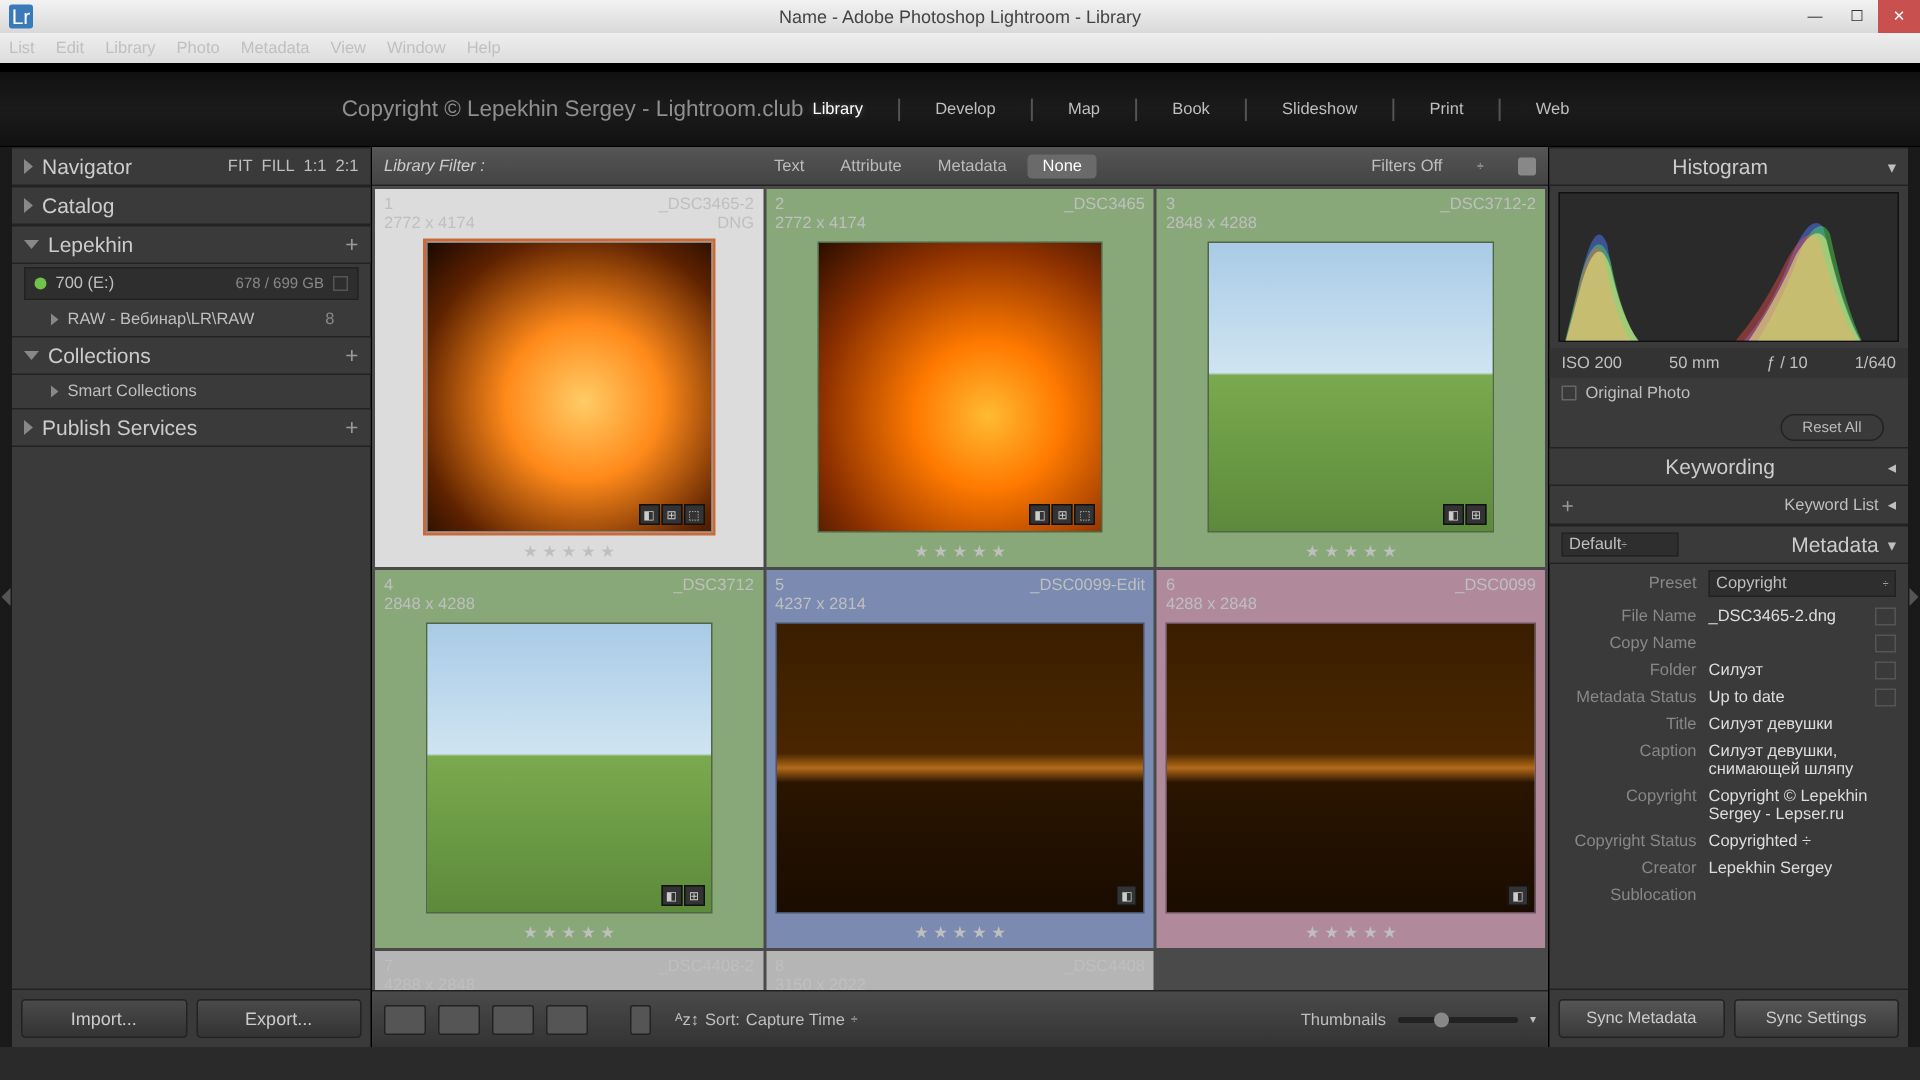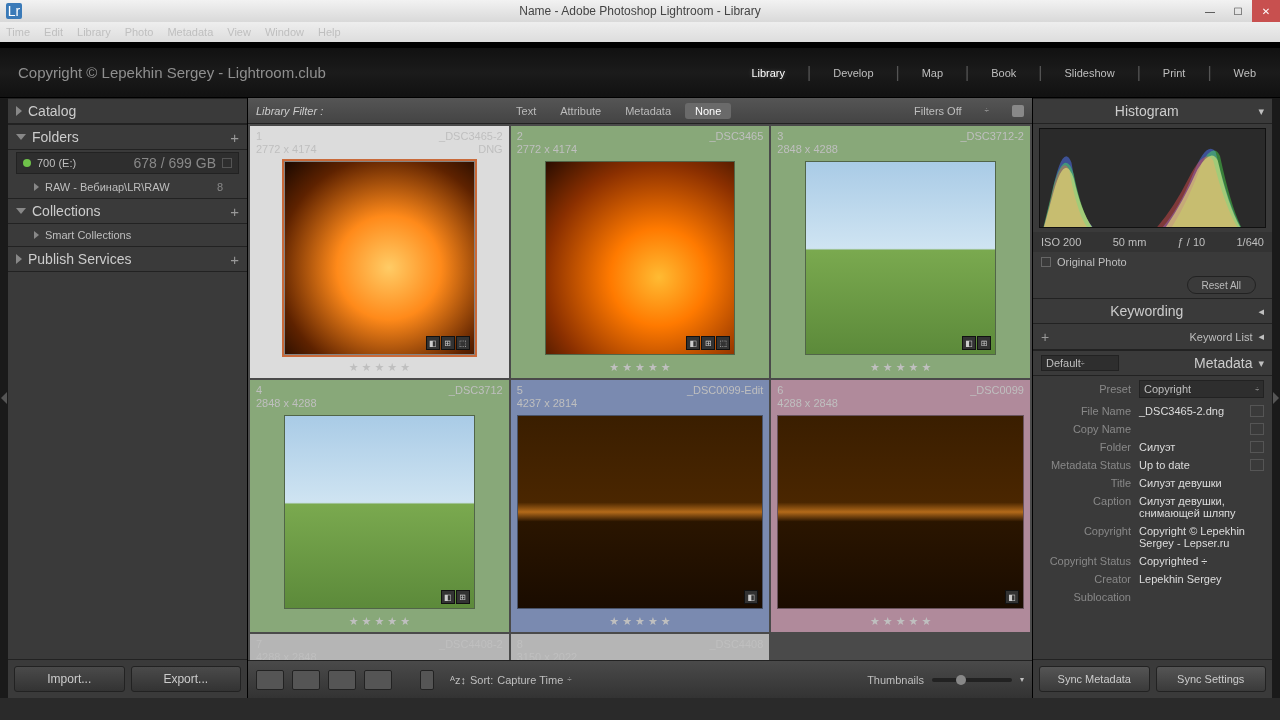--- a/index.html
+++ b/index.html
@@ -5,40 +5,40 @@
 *{margin:0;padding:0;box-sizing:border-box;font-family:"Lucida Grande","Segoe UI",Arial,sans-serif;font-size:11px;color:#bfbfbf;user-select:none}
 body{width:1280px;height:720px;background:#2a2a2a;overflow:hidden;position:relative}
 .titlebar{height:22px;background:linear-gradient(#f2f2f2,#d9d9d9);display:flex;align-items:center;position:relative;color:#333}
 .titlebar .app-icon{width:16px;height:16px;margin:0 6px;background:#3a7ab8;border-radius:2px;display:flex;align-items:center;justify-content:center;font-size:14px;color:#fff}
 .titlebar .title{position:absolute;left:50%;transform:translateX(-50%);font-size:12px;color:#444}
 .winbtns{position:absolute;right:0;top:0;display:flex}
 .winbtn{width:28px;height:22px;display:flex;align-items:center;justify-content:center;font-size:10px;color:#333}
 .winbtn.close{background:#c8504f;color:#fff}
 .menubar{height:20px;background:linear-gradient(#eee,#ddd);display:flex;align-items:center;padding-left:6px;gap:14px;color:#333;font-size:12px}
 .menubar span{cursor:default}
-.idplate{height:56px;background:linear-gradient(#111,#1b1b1b 50%,#111);display:flex;align-items:center;justify-content:space-between;padding:0 18px;border-top:6px solid #000;border-bottom:1px solid #000}
+.idplate{height:56px;background:linear-gradient(#111,#1b1b1b 50%,#111);display:flex;align-items:center;justify-content:center;padding:0 18px;border-top:6px solid #000;border-bottom:1px solid #000}
 .idplate .left{font-size:15px;color:#8f8f8f}
 .modules{display:flex;align-items:center;gap:10px;font-size:18px;color:#9a9a9a}
 .modules span{padding:0 6px}
 .modules .sep{color:#555;font-size:16px}
 .modules .active{color:#fff;text-shadow:0 0 4px rgba(255,255,255,.3)}
 .content{display:flex;height:600px;background:#343434}
 .leftpanel,.rightpanel{width:240px;background:#3a3a3a;display:flex;flex-direction:column;border-right:1px solid #000}
 .rightpanel{border-right:none;border-left:1px solid #000}
 .sideedge{width:8px;background:#1a1a1a;display:flex;align-items:center;justify-content:center}
 .sideedge .tri{width:0;height:0;border-top:6px solid transparent;border-bottom:6px solid transparent}
 .panel-header{height:26px;display:flex;align-items:center;padding:0 8px;background:#3a3a3a;border-top:1px solid #222;border-bottom:1px solid #222}
 .panel-header .tri{width:0;height:0;border-top:5px solid transparent;border-bottom:5px solid transparent;border-left:6px solid #888;margin-right:6px}
 .panel-header.open .tri{border-left:none;border-top:6px solid #888;border-left:5px solid transparent;border-right:5px solid transparent;border-bottom:none}
 .panel-header .ttl{font-size:14px;color:#ccc;flex:1}
 .panel-header .add{font-size:15px;color:#999}
 .panel-header.nav .navext{display:flex;gap:6px;font-size:10px;color:#888}
 .folder-drive{height:22px;margin:2px 8px;background:#2e2e2e;border:1px solid #222;display:flex;align-items:center;padding:0 6px;font-size:11px;color:#aaa}
 .folder-drive .led{width:8px;height:8px;border-radius:50%;background:#6fc24a;margin-right:6px}
-.folder-drive .space{margin-left:auto;font-size:14px;color:#888}
+.folder-drive .space{margin-left:auto;font-size:10px;color:#888}
 .folder-drive .dd{margin-left:6px;width:10px;height:10px;border:1px solid #555}
 .folder-item{height:22px;display:flex;align-items:center;padding:0 24px 0 26px;font-size:11px;color:#bbb}
 .folder-item .tri{width:0;height:0;border-top:4px solid transparent;border-bottom:4px solid transparent;border-left:5px solid #888;margin-right:6px}
 .folder-item .cnt{margin-left:auto;color:#888}
 .bottom-btns{margin-top:auto;padding:6px;display:flex;gap:6px;border-top:1px solid #222}
 .bigbtn{flex:1;height:26px;background:linear-gradient(#4a4a4a,#333);border:1px solid #222;border-radius:3px;display:flex;align-items:center;justify-content:center;color:#ccc;font-size:12px}
 .center{flex:1;display:flex;flex-direction:column;background:#4a4a4a}
 .filterbar{height:26px;background:linear-gradient(#555,#444);display:flex;align-items:center;padding:0 8px;border-bottom:1px solid #222;font-size:11px}
 .filterbar .lbl{font-style:italic;color:#ccc;margin-right:auto}
 .filterbar .tab{padding:2px 10px;border-radius:3px;margin:0 2px;color:#bbb}
@@ -93,21 +93,21 @@
   <div class="app-icon">Lr</div>
   <div class="title">Name - Adobe Photoshop Lightroom - Library</div>
   <div class="winbtns">
     <div class="winbtn">—</div>
     <div class="winbtn">☐</div>
     <div class="winbtn close">✕</div>
   </div>
 </div>
 
 <div class="menubar" id="menubar">
-    <span>Time</span>
+    <span>List</span>
     <span>Edit</span>
     <span>Library</span>
     <span>Photo</span>
     <span>Metadata</span>
     <span>View</span>
     <span>Window</span>
     <span>Help</span>
   </div>
 
 <div class="idplate">
@@ -128,27 +128,37 @@
       <span>Web</span>
     </div>
 </div>
 
 <div class="content">
   <div class="sideedge">
       <div class="tri" style="border-right:6px solid #555"></div>
     </div>
 
   <div class="leftpanel">
+    <div class="panel-header nav">
+      <div class="tri"></div>
+        <div class="ttl">Navigator</div>
+      <div class="navext" id="navmodes">
+          <span>FIT</span>
+          <span>FILL</span>
+          <span>1:1</span>
+          <span>2:1</span>
+        </div>
+    </div>
     <div class="panel-header">
         <div class="tri"></div>
         <div class="ttl">Catalog</div>
       </div>
     <div class="panel-header open">
         <div class="tri"></div>
-        <div class="ttl">Folders</div>
+        <div class="ttl">Lepekhin</div>
         <div class="add">+</div>
       </div>
     <div class="folder-drive">
       <div class="led"></div>
       <span>700 (E:)</span>
         <span class="space">678 / 699 GB</span>
         <div class="dd"></div>
     </div>
     <div class="folder-item">
         <div class="tri"></div>

